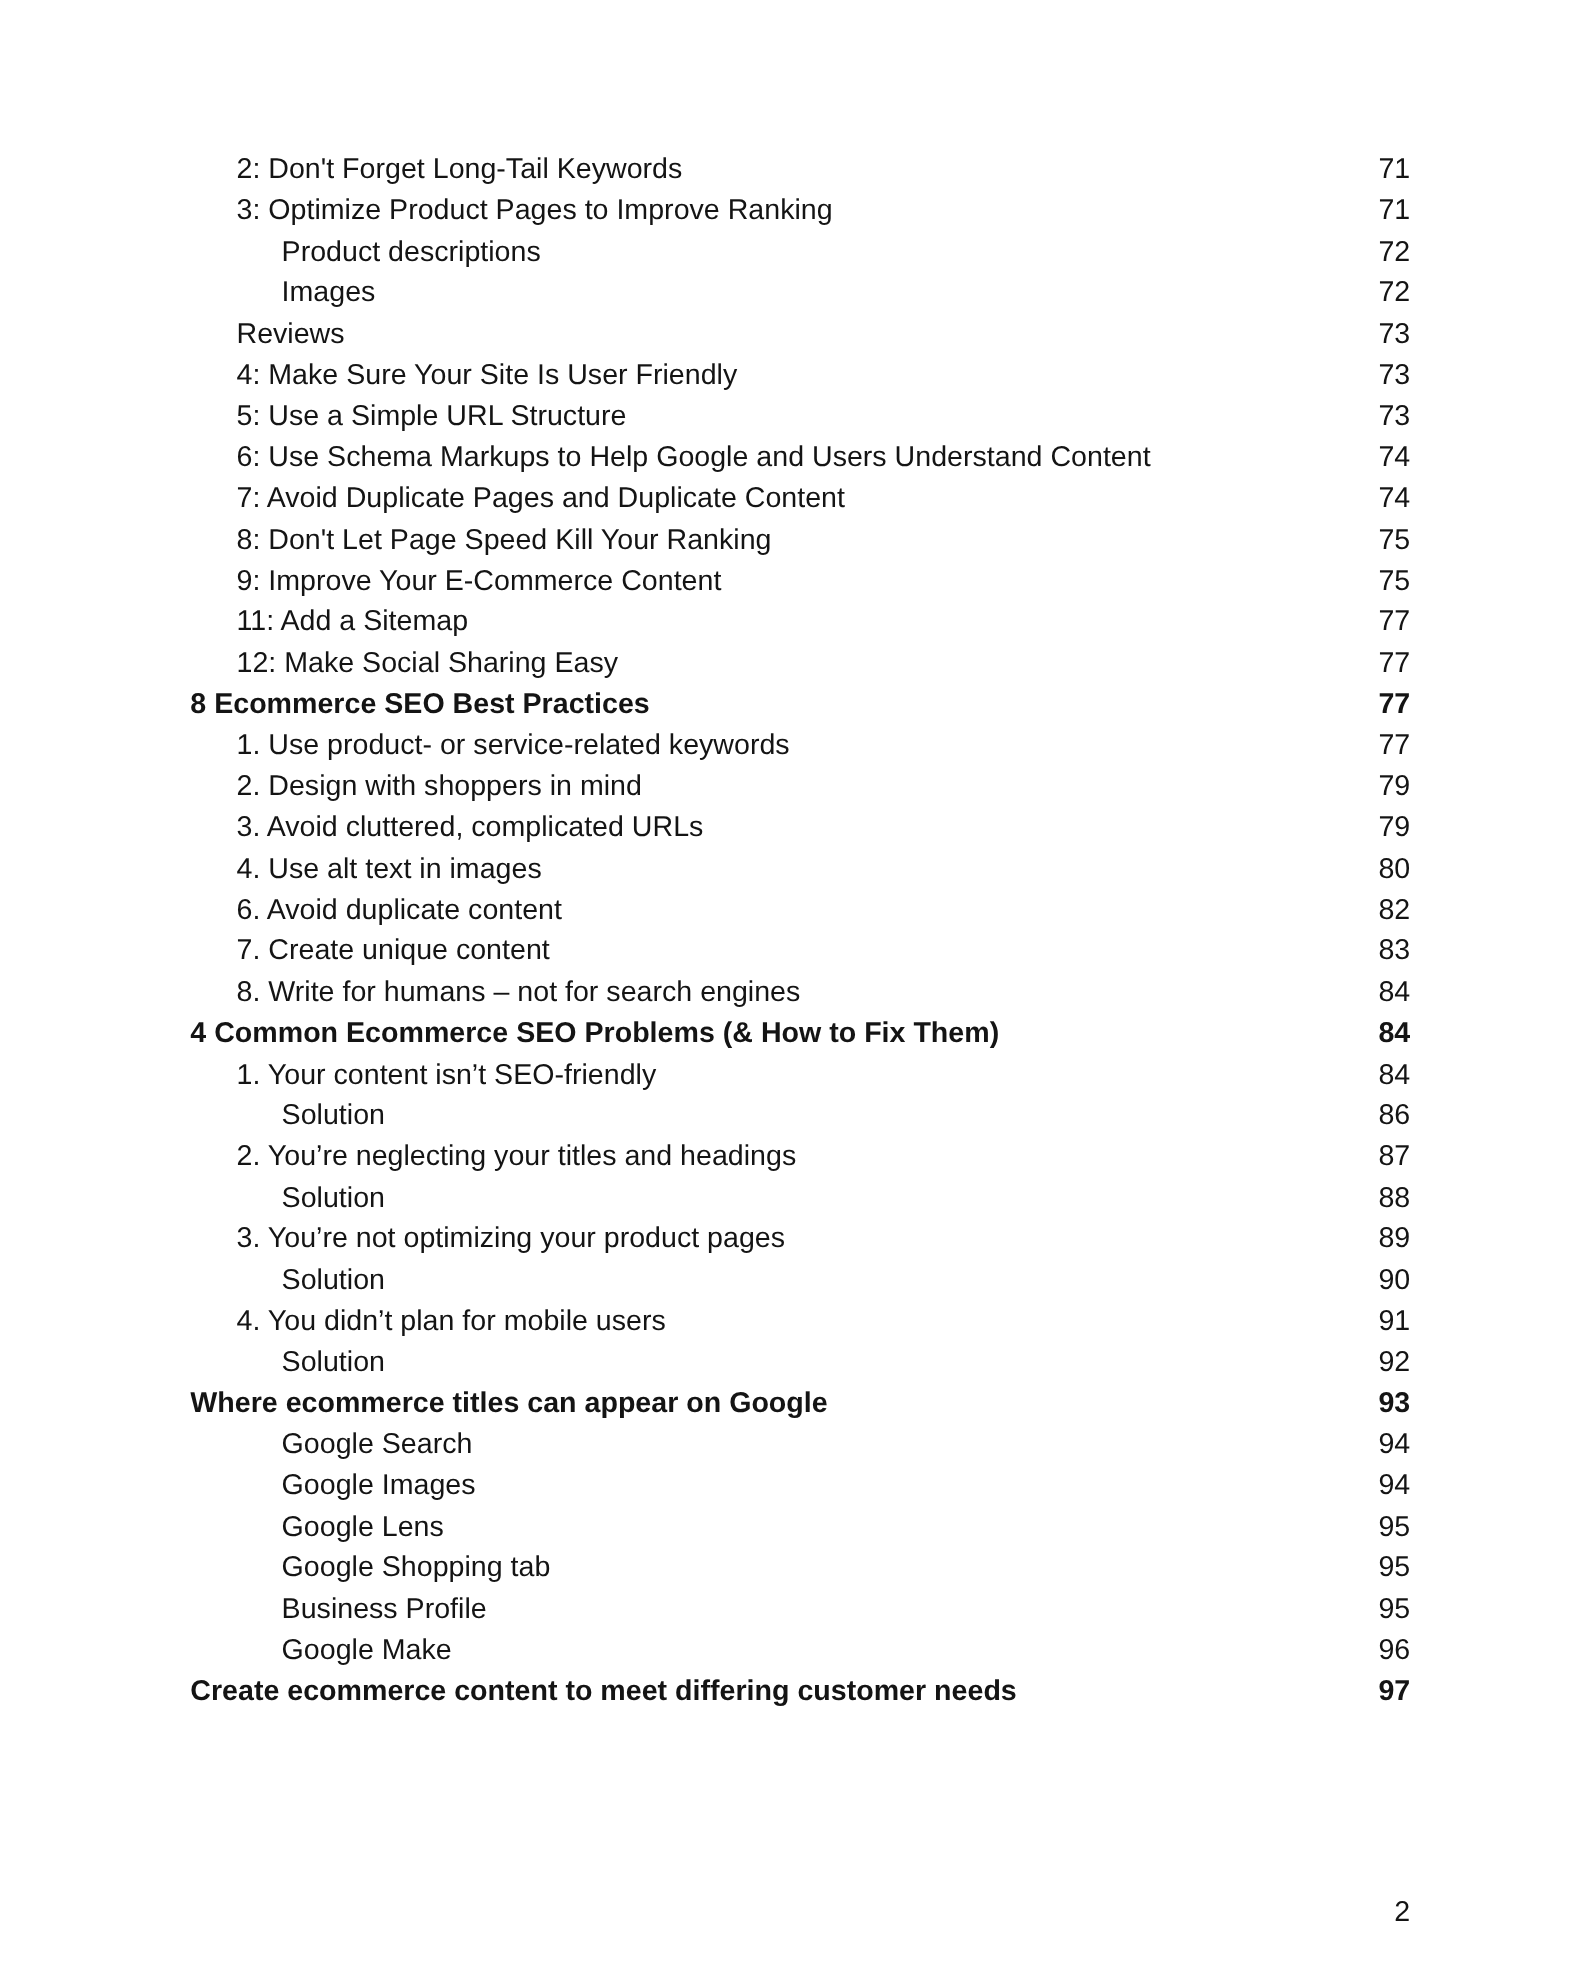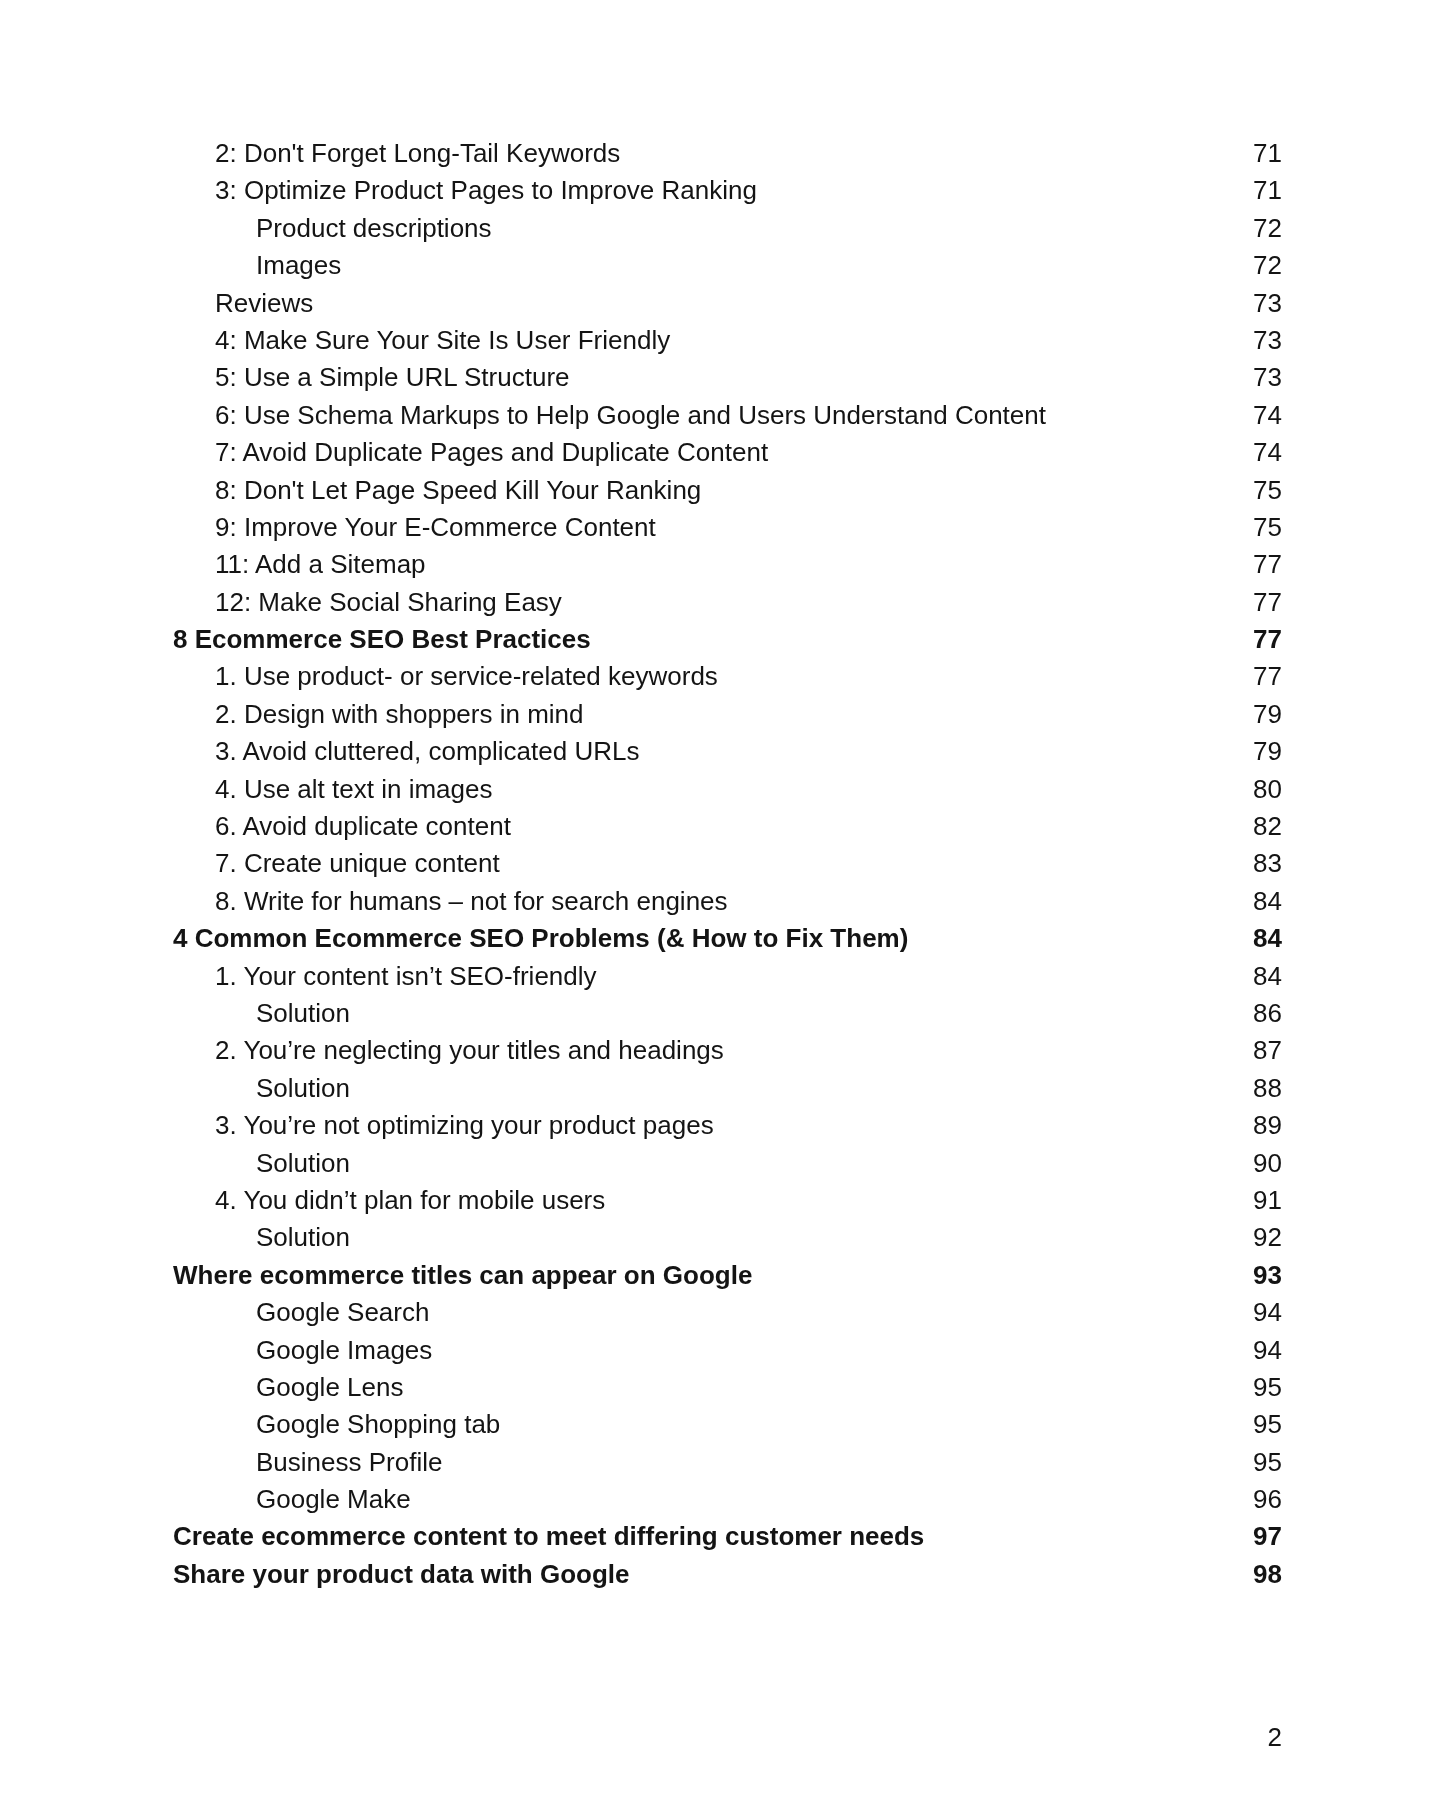--- a/index.html
+++ b/index.html
@@ -16,21 +16,21 @@
     overflow: hidden;
   }
   .toc {
     position: absolute;
     left: 173px;
     top: 135px;
     width: 1109px;
   }
   .toc-row {
     display: flex;
-    align-items: flex-start;
+    align-items: flex-end;
     justify-content: space-between;
     height: 37.4px;
     line-height: 37.4px;
     font-size: 26px;
     font-weight: normal;
   }
   .toc-row.bold { font-weight: bold; gap: 40px; }
   .toc-title {
     flex: 1 1 auto;
     white-space: nowrap;
@@ -242,19 +242,15 @@
   <div class="toc-row lvl2">
     <span class="toc-title">Google Make</span>
     <span class="toc-page">96</span>
   </div>
 
   <div class="toc-row lvl0 bold">
     <span class="toc-title">Create ecommerce content to meet differing customer needs</span>
     <span class="toc-page">97</span>
   </div>
 
-  <div class="toc-row lvl0 bold">
-    <span class="toc-title">Share your product data with Google</span>
-    <span class="toc-page">98</span>
-  </div>
 </nav>
   <div class="footer-page-number">2</div>
 </div>
 
 </body></html>

